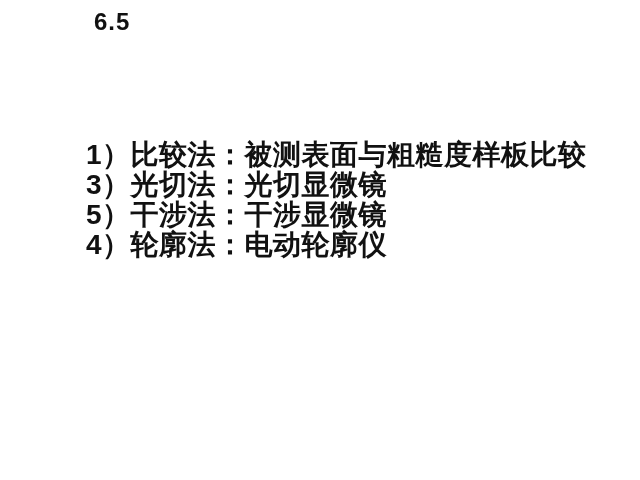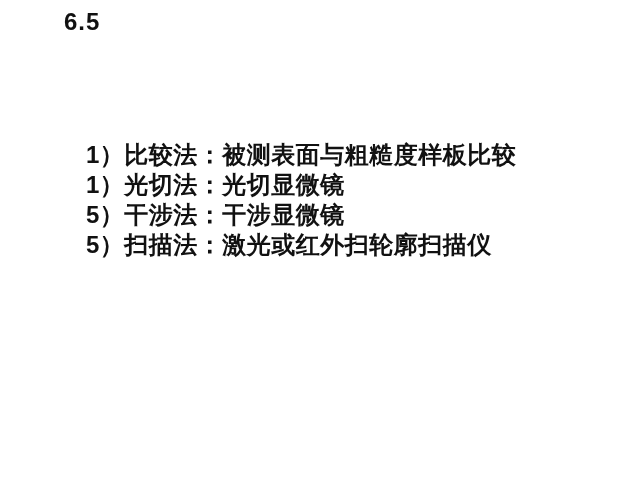--- a/index.html
+++ b/index.html
@@ -22,47 +22,48 @@
     top: 8px;
     display: flex;
     align-items: baseline;
     font-size: 24px;
     font-weight: 700;
     letter-spacing: 1px;
     white-space: nowrap;
   }
   .slide-title .section-number {
     margin-right: 38px;
+    margin-left: 30px;
   }
   .method-list {
     position: absolute;
     left: 86px;
     top: 140px;
     margin: 0;
     padding: 0;
     list-style: none;
-    font-size: 24px;
+    font-size: 28px;
     font-weight: 700;
     line-height: 30px;
     letter-spacing: 0.5px;
     white-space: nowrap;
   }
   .method-list .method-item {
     height: 30px;
   }
 </style>
 </head>
 <body>
 
 <div class="slide">
 
   <div class="slide-title">
     <span class="section-number">6.5</span>
   </div>
 
   <ul class="method-list">
     <li class="method-item">1）比较法：被测表面与粗糙度样板比较</li>
-    <li class="method-item">1）光切法：光切显微镜</li>
+    <li class="method-item">3）光切法：光切显微镜</li>
     <li class="method-item">5）干涉法：干涉显微镜</li>
-    <li class="method-item">5）扫描法：激光或红外扫轮廓扫描仪</li>
+    <li class="method-item">4）轮廓法：电动轮廓仪</li>
   </ul>
 
 </div>
 
 </body></html>

